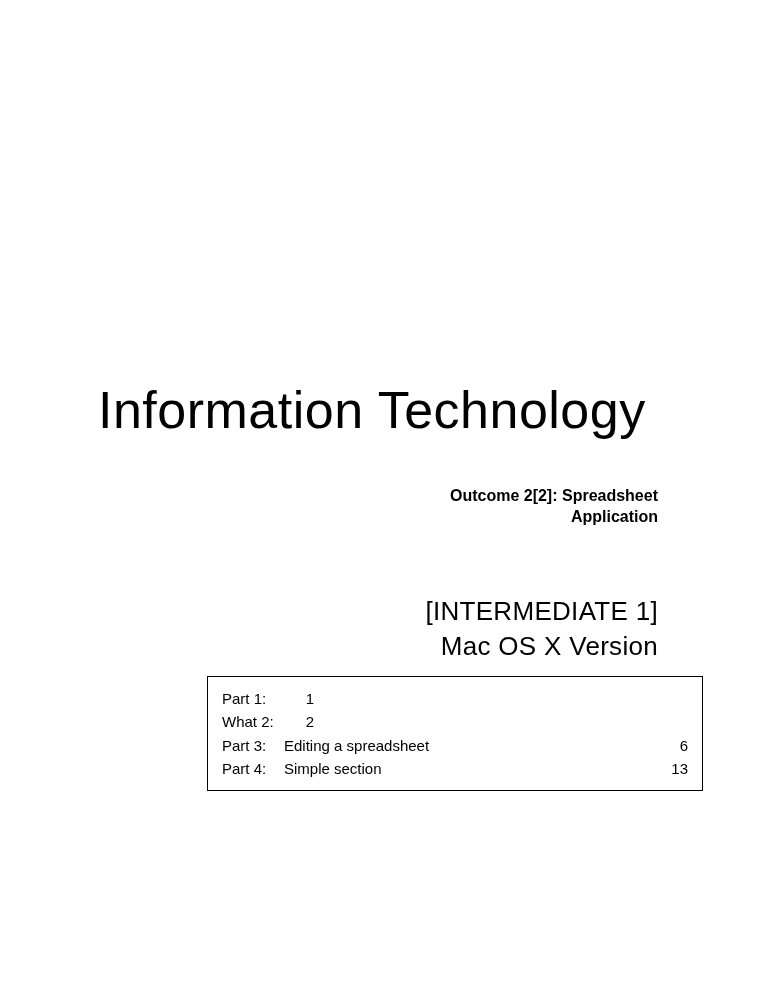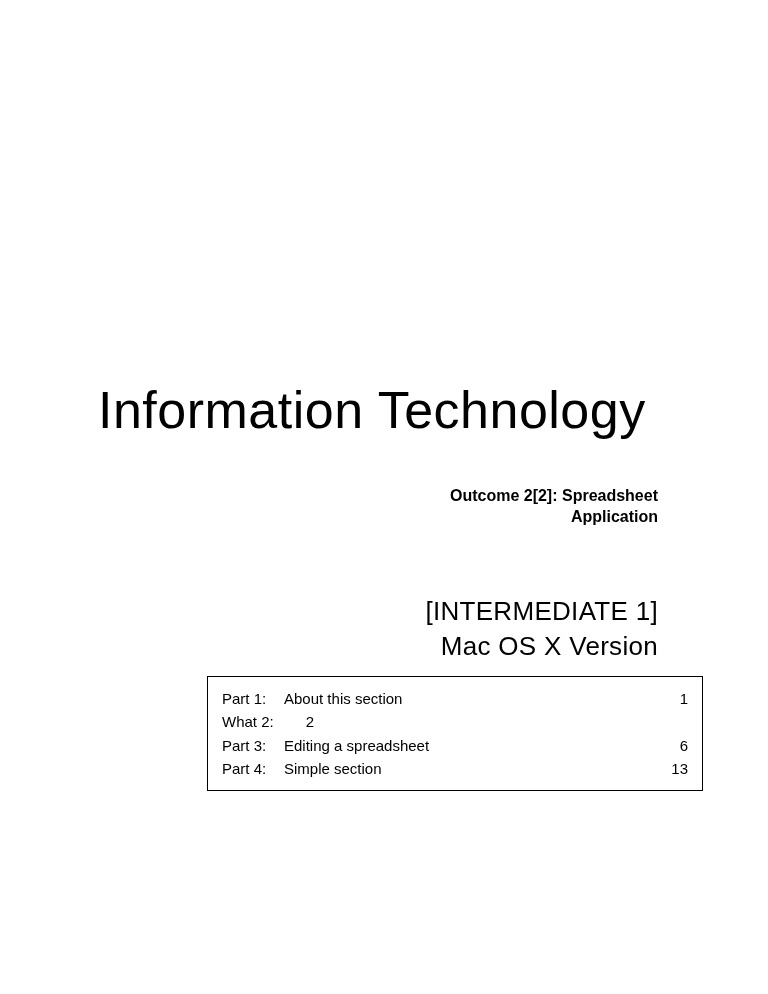--- a/index.html
+++ b/index.html
@@ -85,21 +85,20 @@
 </div>
 
 <div class="info-block">
   <div class="info-line">[INTERMEDIATE 1]</div>
   <div class="info-line">Mac OS X Version</div>
 </div>
 
 <div class="toc-box">
   <div class="toc-row">
     <span class="toc-part">Part 1:</span>
-    <span class="toc-title">About this section</span>
     <span class="toc-page">1</span>
   </div>
   <div class="toc-row">
     <span class="toc-part">What 2:</span>
     <span class="toc-page">2</span>
   </div>
   <div class="toc-row">
     <span class="toc-part">Part 3:</span>
     <span class="toc-title">Editing a spreadsheet</span>
     <span class="toc-page">6</span>

